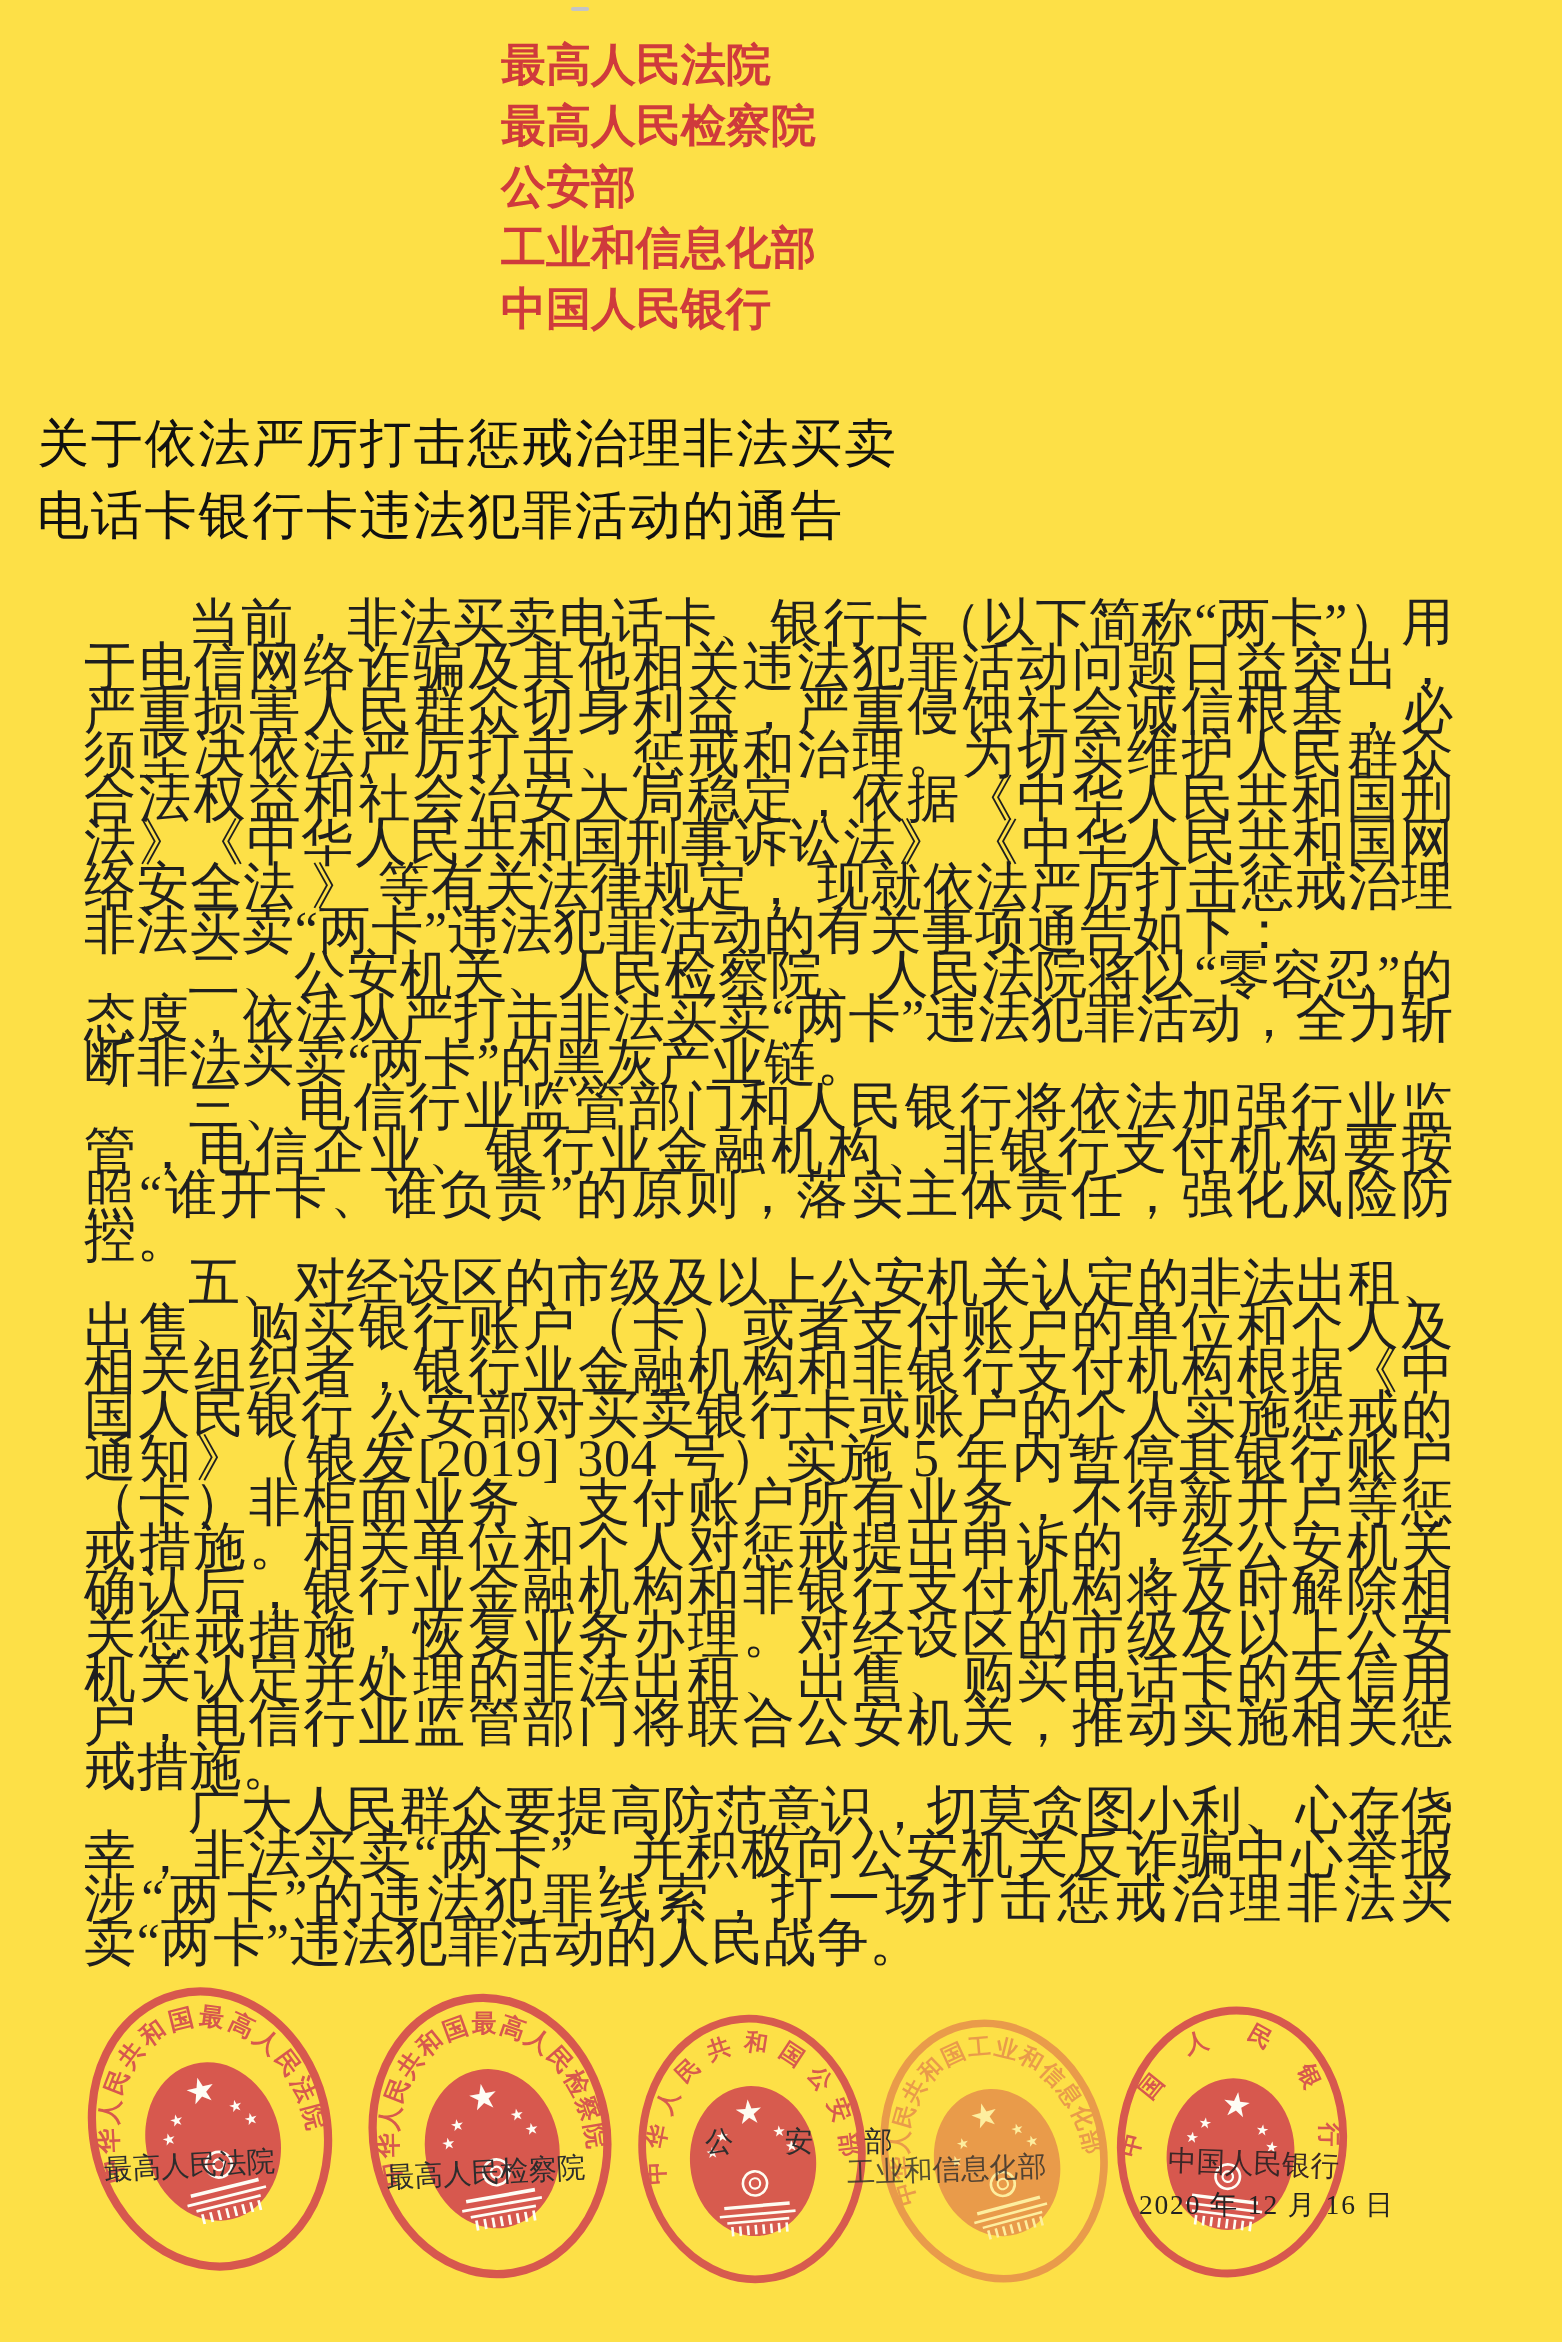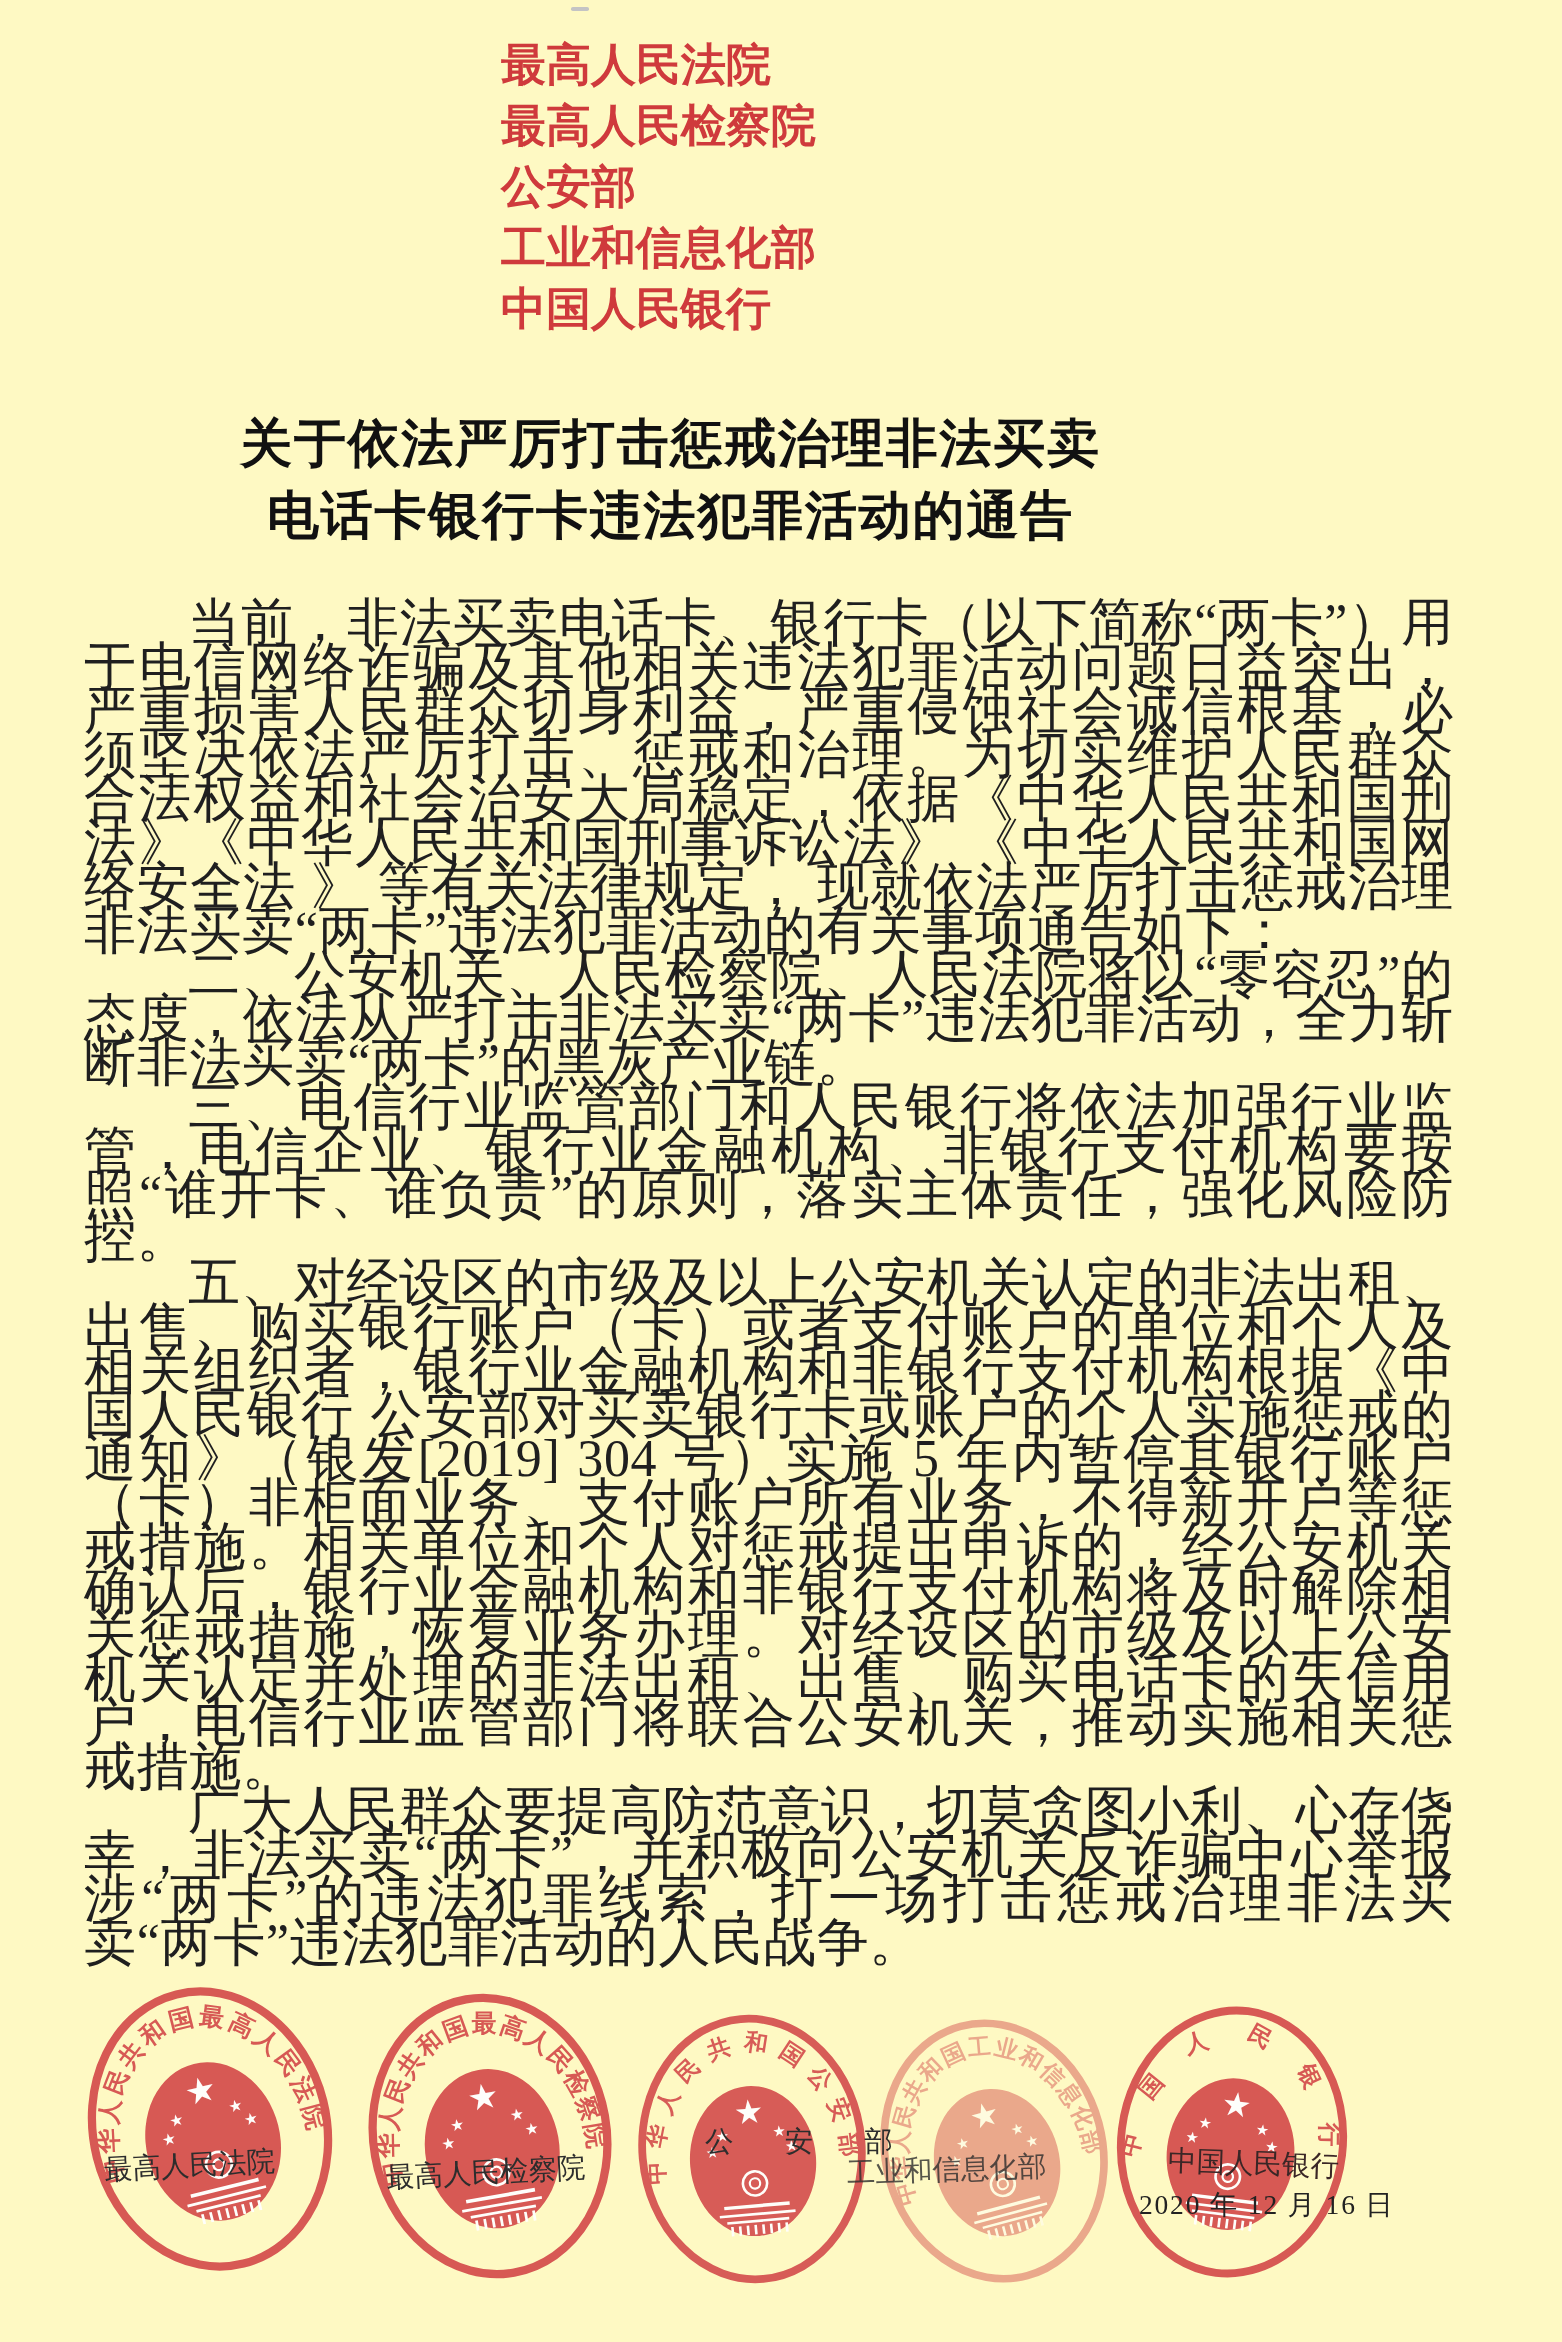--- a/index.html
+++ b/index.html
@@ -1,20 +1,20 @@
 <!DOCTYPE html>
 <html style="font-size:14.7px"><head>
 <meta charset="utf-8">
 <style>
   * { margin:0; padding:0; box-sizing:border-box; }
   html,body { background:#e8e8e8; }
   .page {
     position:relative;
     width:1562px; height:2343px;
-    background:#fef9c3;
+    background:#fde047;
     overflow:hidden;
     font-family:"Liberation Serif","DejaVu Serif",serif;
     color:#1d1d1d;
   }
   
   .artifact { position:absolute; left:571px; top:7.3px; width:18.4px; height:3.7px; background:#c4c4c4; border-radius:1.8px; }
 
   
   .agency-header {
     position:absolute; left:501px; top:35px; width:452px;
@@ -23,21 +23,21 @@
     font-size:45px; line-height:61px; font-weight:bold;
     color:#cf3a3c;
     text-align:justify; text-align-last:justify;
     white-space:nowrap;
     display:flex; justify-content:space-between;
   }
 
   
   .doc-title {
     position:absolute; left:37px; top:408px; width:1267px;
-    text-align:center; font-weight:bold; color:#111;
+    font-weight:normal; color:#111;
     font-size:52px; line-height:72px; letter-spacing:1.8px;
   }
 
   
   .body-text {
     position:absolute; left:84px; top:601px; width:1370px;
     font-size:52px; line-height:44px; letter-spacing:0.7px;
     text-align:justify; color:#1f1f1f;
   }
   .body-text p { text-indent:2em; }

